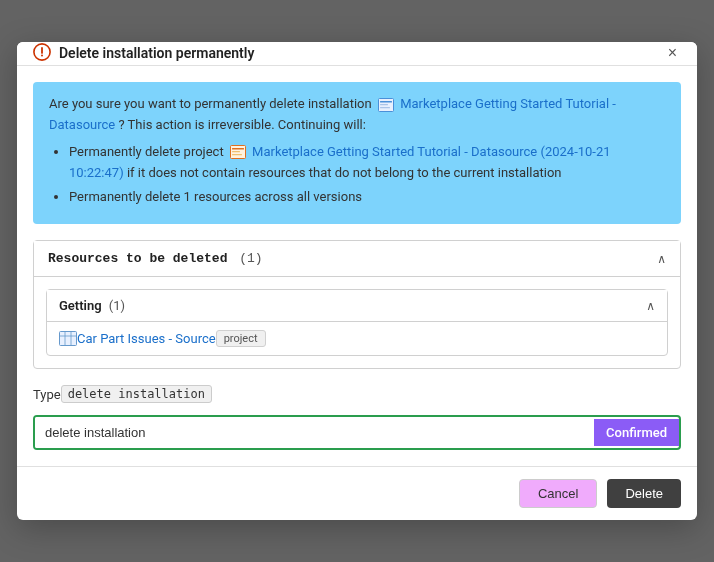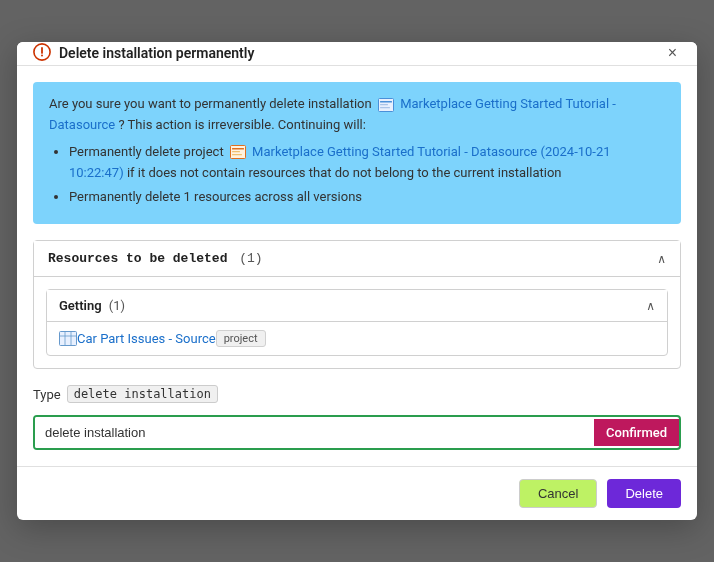--- a/index.html
+++ b/index.html
@@ -139,21 +139,21 @@
       border-radius: 3px;
       padding: 1px 7px;
       font-size: 11px;
       color: #555;
     }
     .type-row {
       margin-bottom: 12px;
       color: #333;
       display: flex;
       align-items: center;
-      gap: 6px;
+      gap: 0;
       flex-wrap: wrap;
     }
     .type-code {
       background: #f0f0f0;
       border: 1px solid #ccc;
       border-radius: 3px;
       padding: 1px 6px;
       font-family: monospace;
       font-size: 12px;
       color: #333;
@@ -167,45 +167,45 @@
     }
     .confirm-input {
       flex: 1;
       border: none;
       outline: none;
       padding: 8px 10px;
       font-size: 13px;
       color: #333;
     }
     .confirmed-badge {
-      background: #be185d;
+      background: #8b5cf6;
       color: #fff;
       padding: 6px 12px;
       font-size: 13px;
       font-weight: 500;
       white-space: nowrap;
     }
     .footer {
       display: flex;
       justify-content: flex-end;
       gap: 10px;
       padding: 12px 16px;
       border-top: 1px solid #e0e0e0;
     }
     .btn-cancel {
-      background: #bef264;
+      background: #f0abfc;
       border: 1px solid #ccc;
       border-radius: 4px;
       padding: 6px 18px;
       font-size: 13px;
       color: #333;
       cursor: pointer;
     }
     .btn-delete {
-      background: #6d28d9;
+      background: #404040;
       border: none;
       border-radius: 4px;
       padding: 6px 18px;
       font-size: 13px;
       color: #fff;
       cursor: pointer;
       font-weight: 500;
     }
   </style>
 </head>

